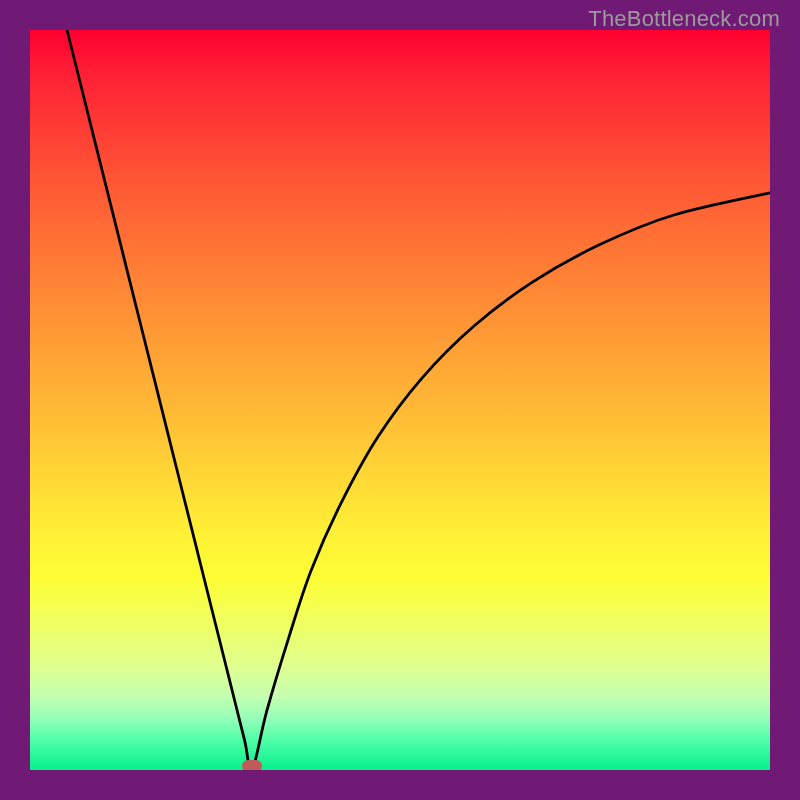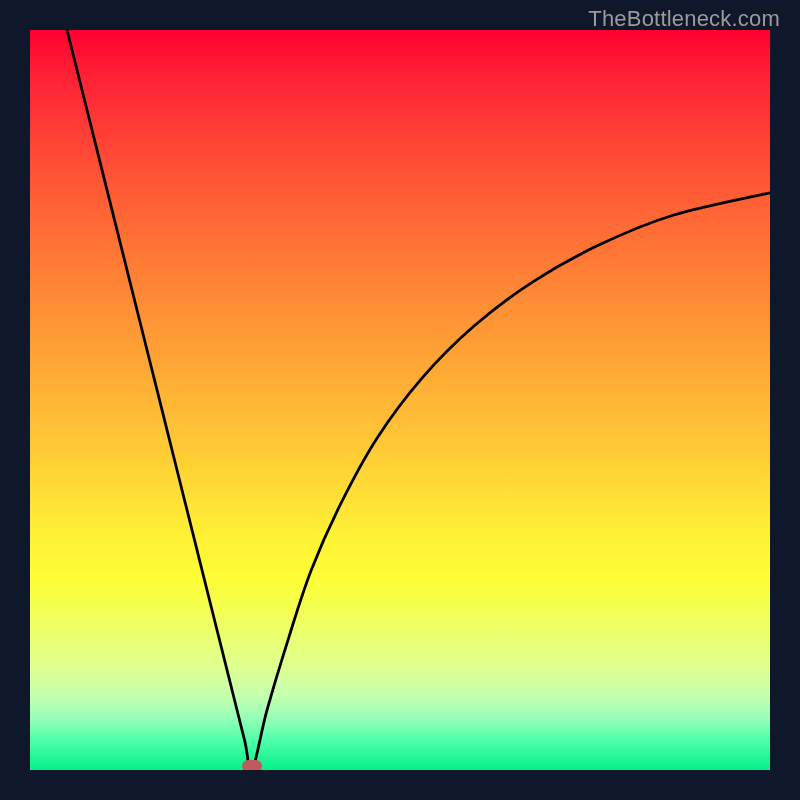--- a/index.html
+++ b/index.html
@@ -1,21 +1,21 @@
 <!DOCTYPE html>
 <html><head>
 <meta charset="utf-8">
 <style>
   * { margin: 0; padding: 0; box-sizing: border-box; }
   html, body { width: 800px; height: 800px; overflow: hidden; background: #000; }
   .frame {
     position: relative;
     width: 800px;
     height: 800px;
-    background: #0f172a;
+    background: #701a75;
   }
   .plot-area {
     position: absolute;
     left: 30px;
     top: 30px;
     width: 740px;
     height: 740px;
     overflow: hidden;
   }
   .gradient-bg {

